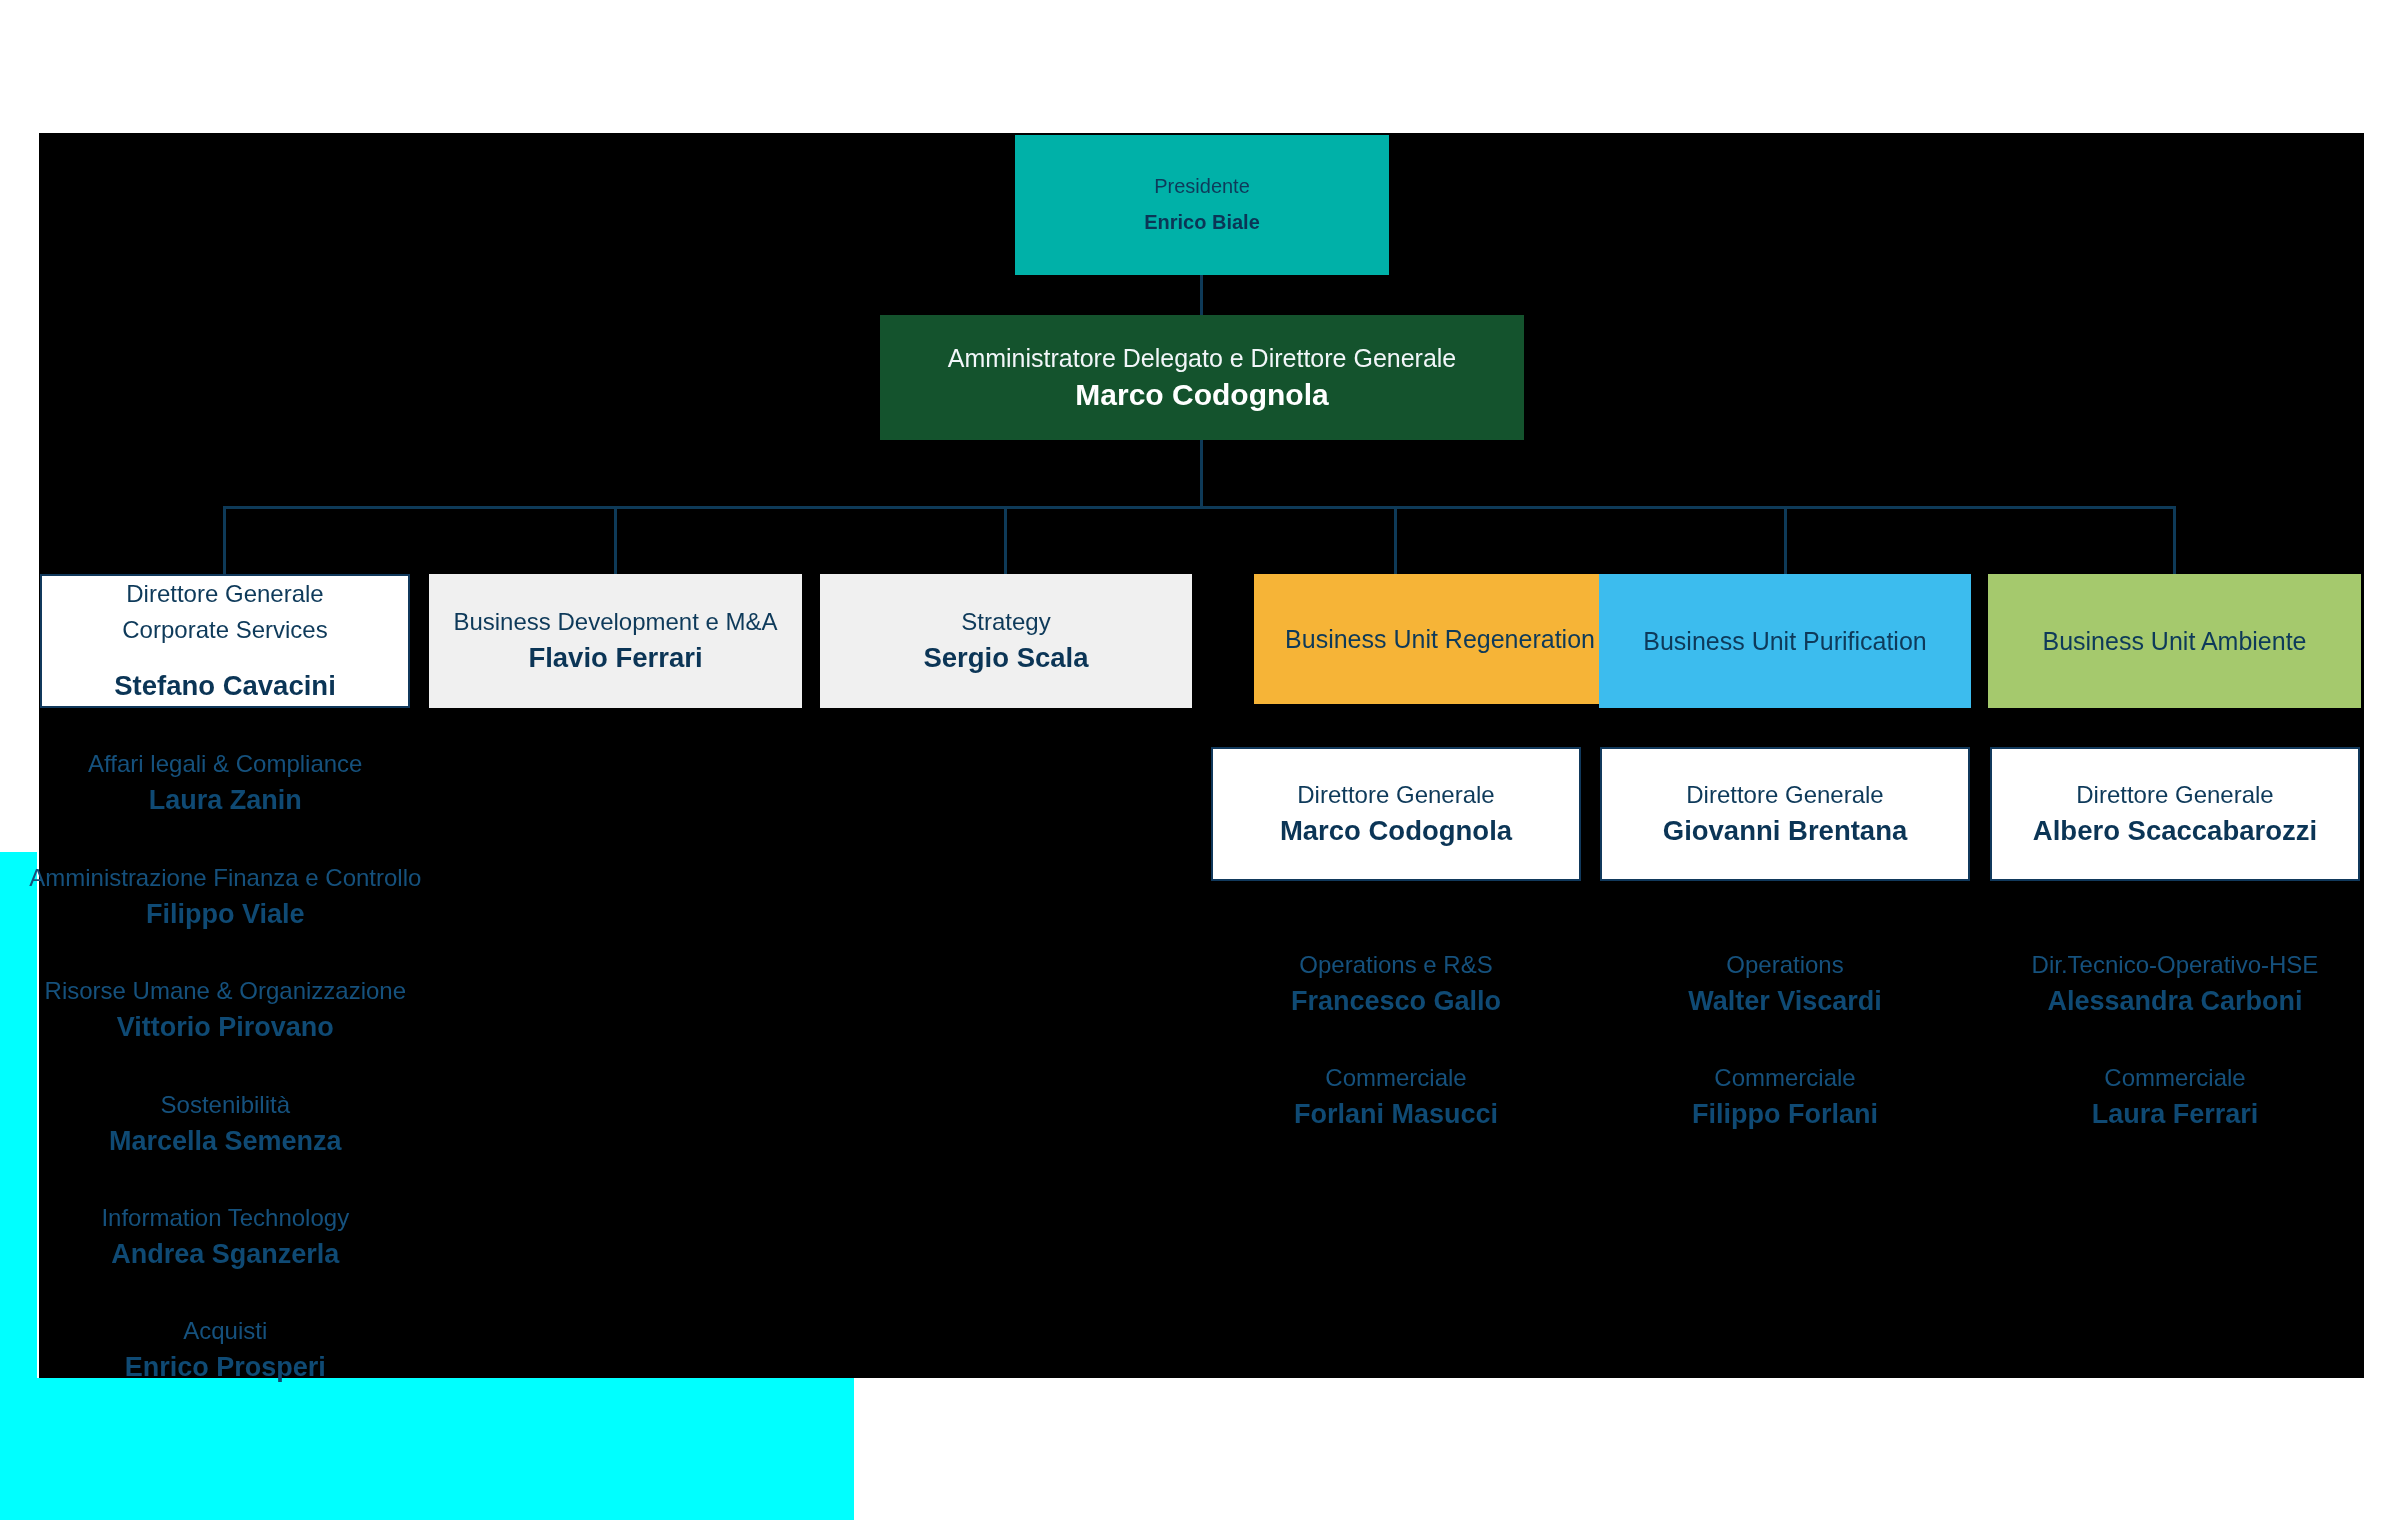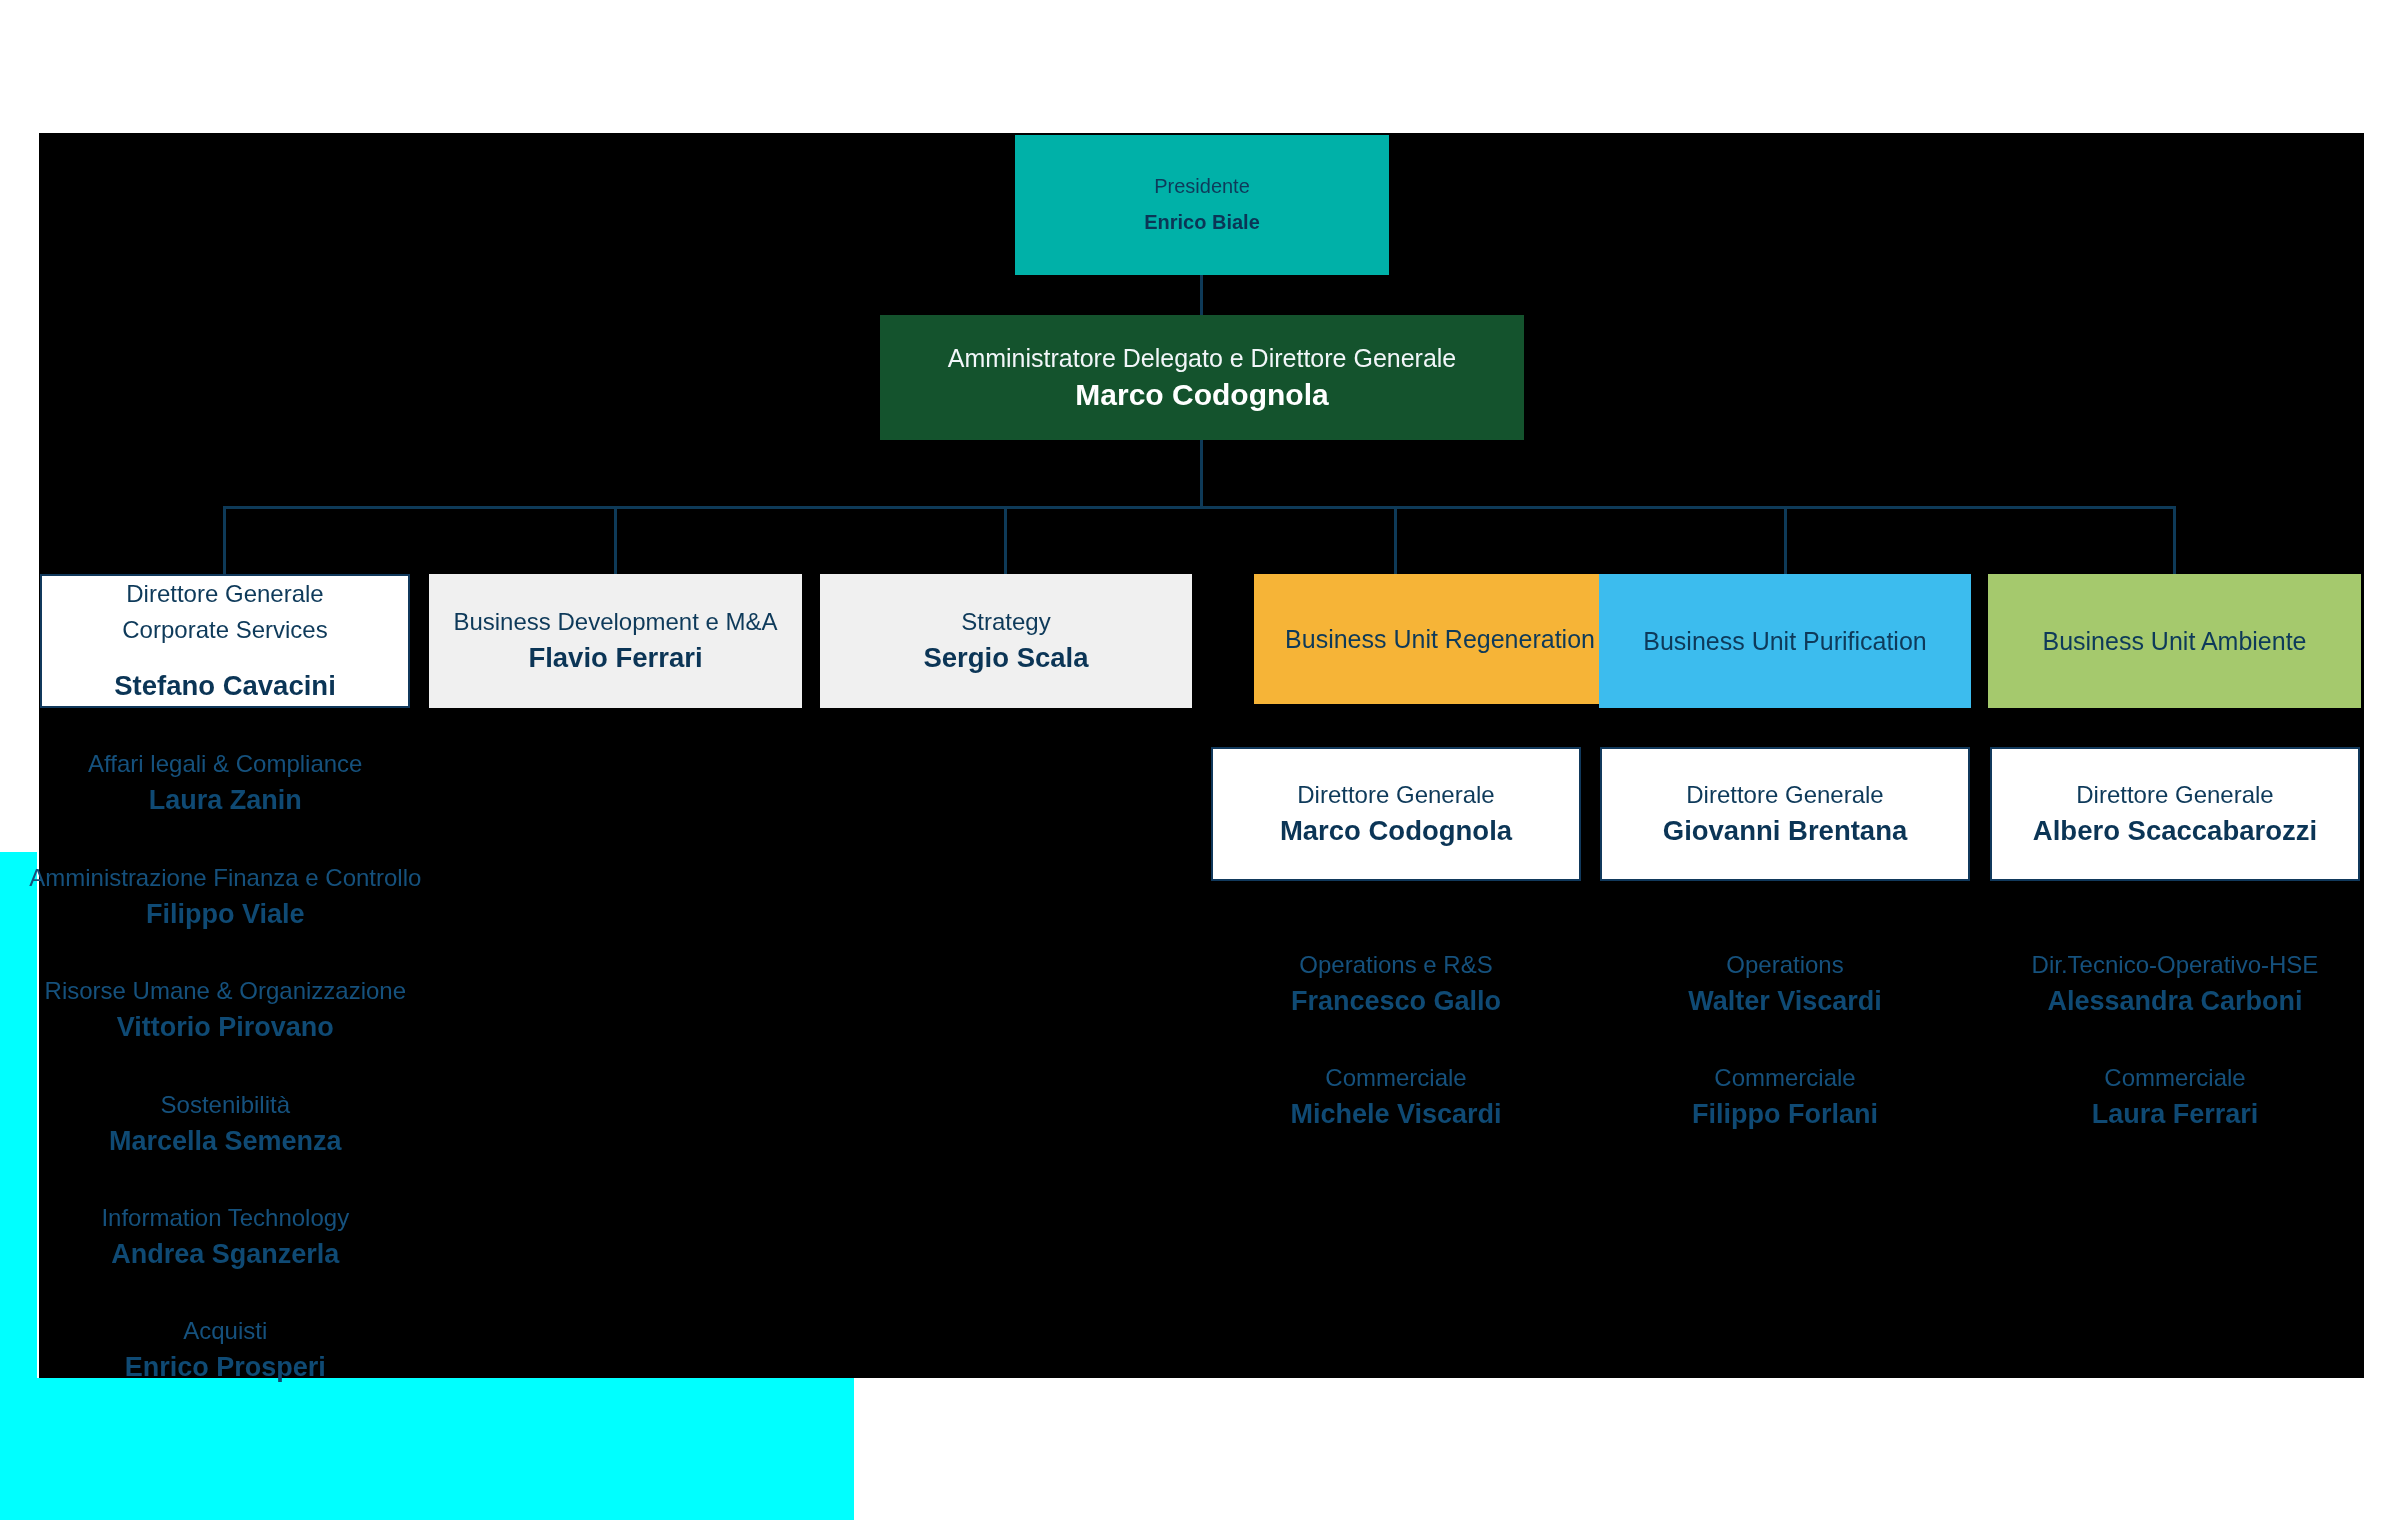--- a/index.html
+++ b/index.html
@@ -129,21 +129,21 @@
     <div class="role">Acquisti</div>
     <div class="name">Enrico Prosperi</div>
   </div>
 
   <div class="staff-item" style="left:1179px;top:951px;">
     <div class="role">Operations e R&amp;S</div>
     <div class="name">Francesco Gallo</div>
   </div>
   <div class="staff-item" style="left:1179px;top:1064px;">
     <div class="role">Commerciale</div>
-    <div class="name">Michele Viscardi</div>
+    <div class="name">Forlani Masucci</div>
   </div>
 
   <div class="staff-item" style="left:1568px;top:951px;">
     <div class="role">Operations</div>
     <div class="name">Walter Viscardi</div>
   </div>
   <div class="staff-item" style="left:1568px;top:1064px;">
     <div class="role">Commerciale</div>
     <div class="name">Filippo Forlani</div>
   </div>

